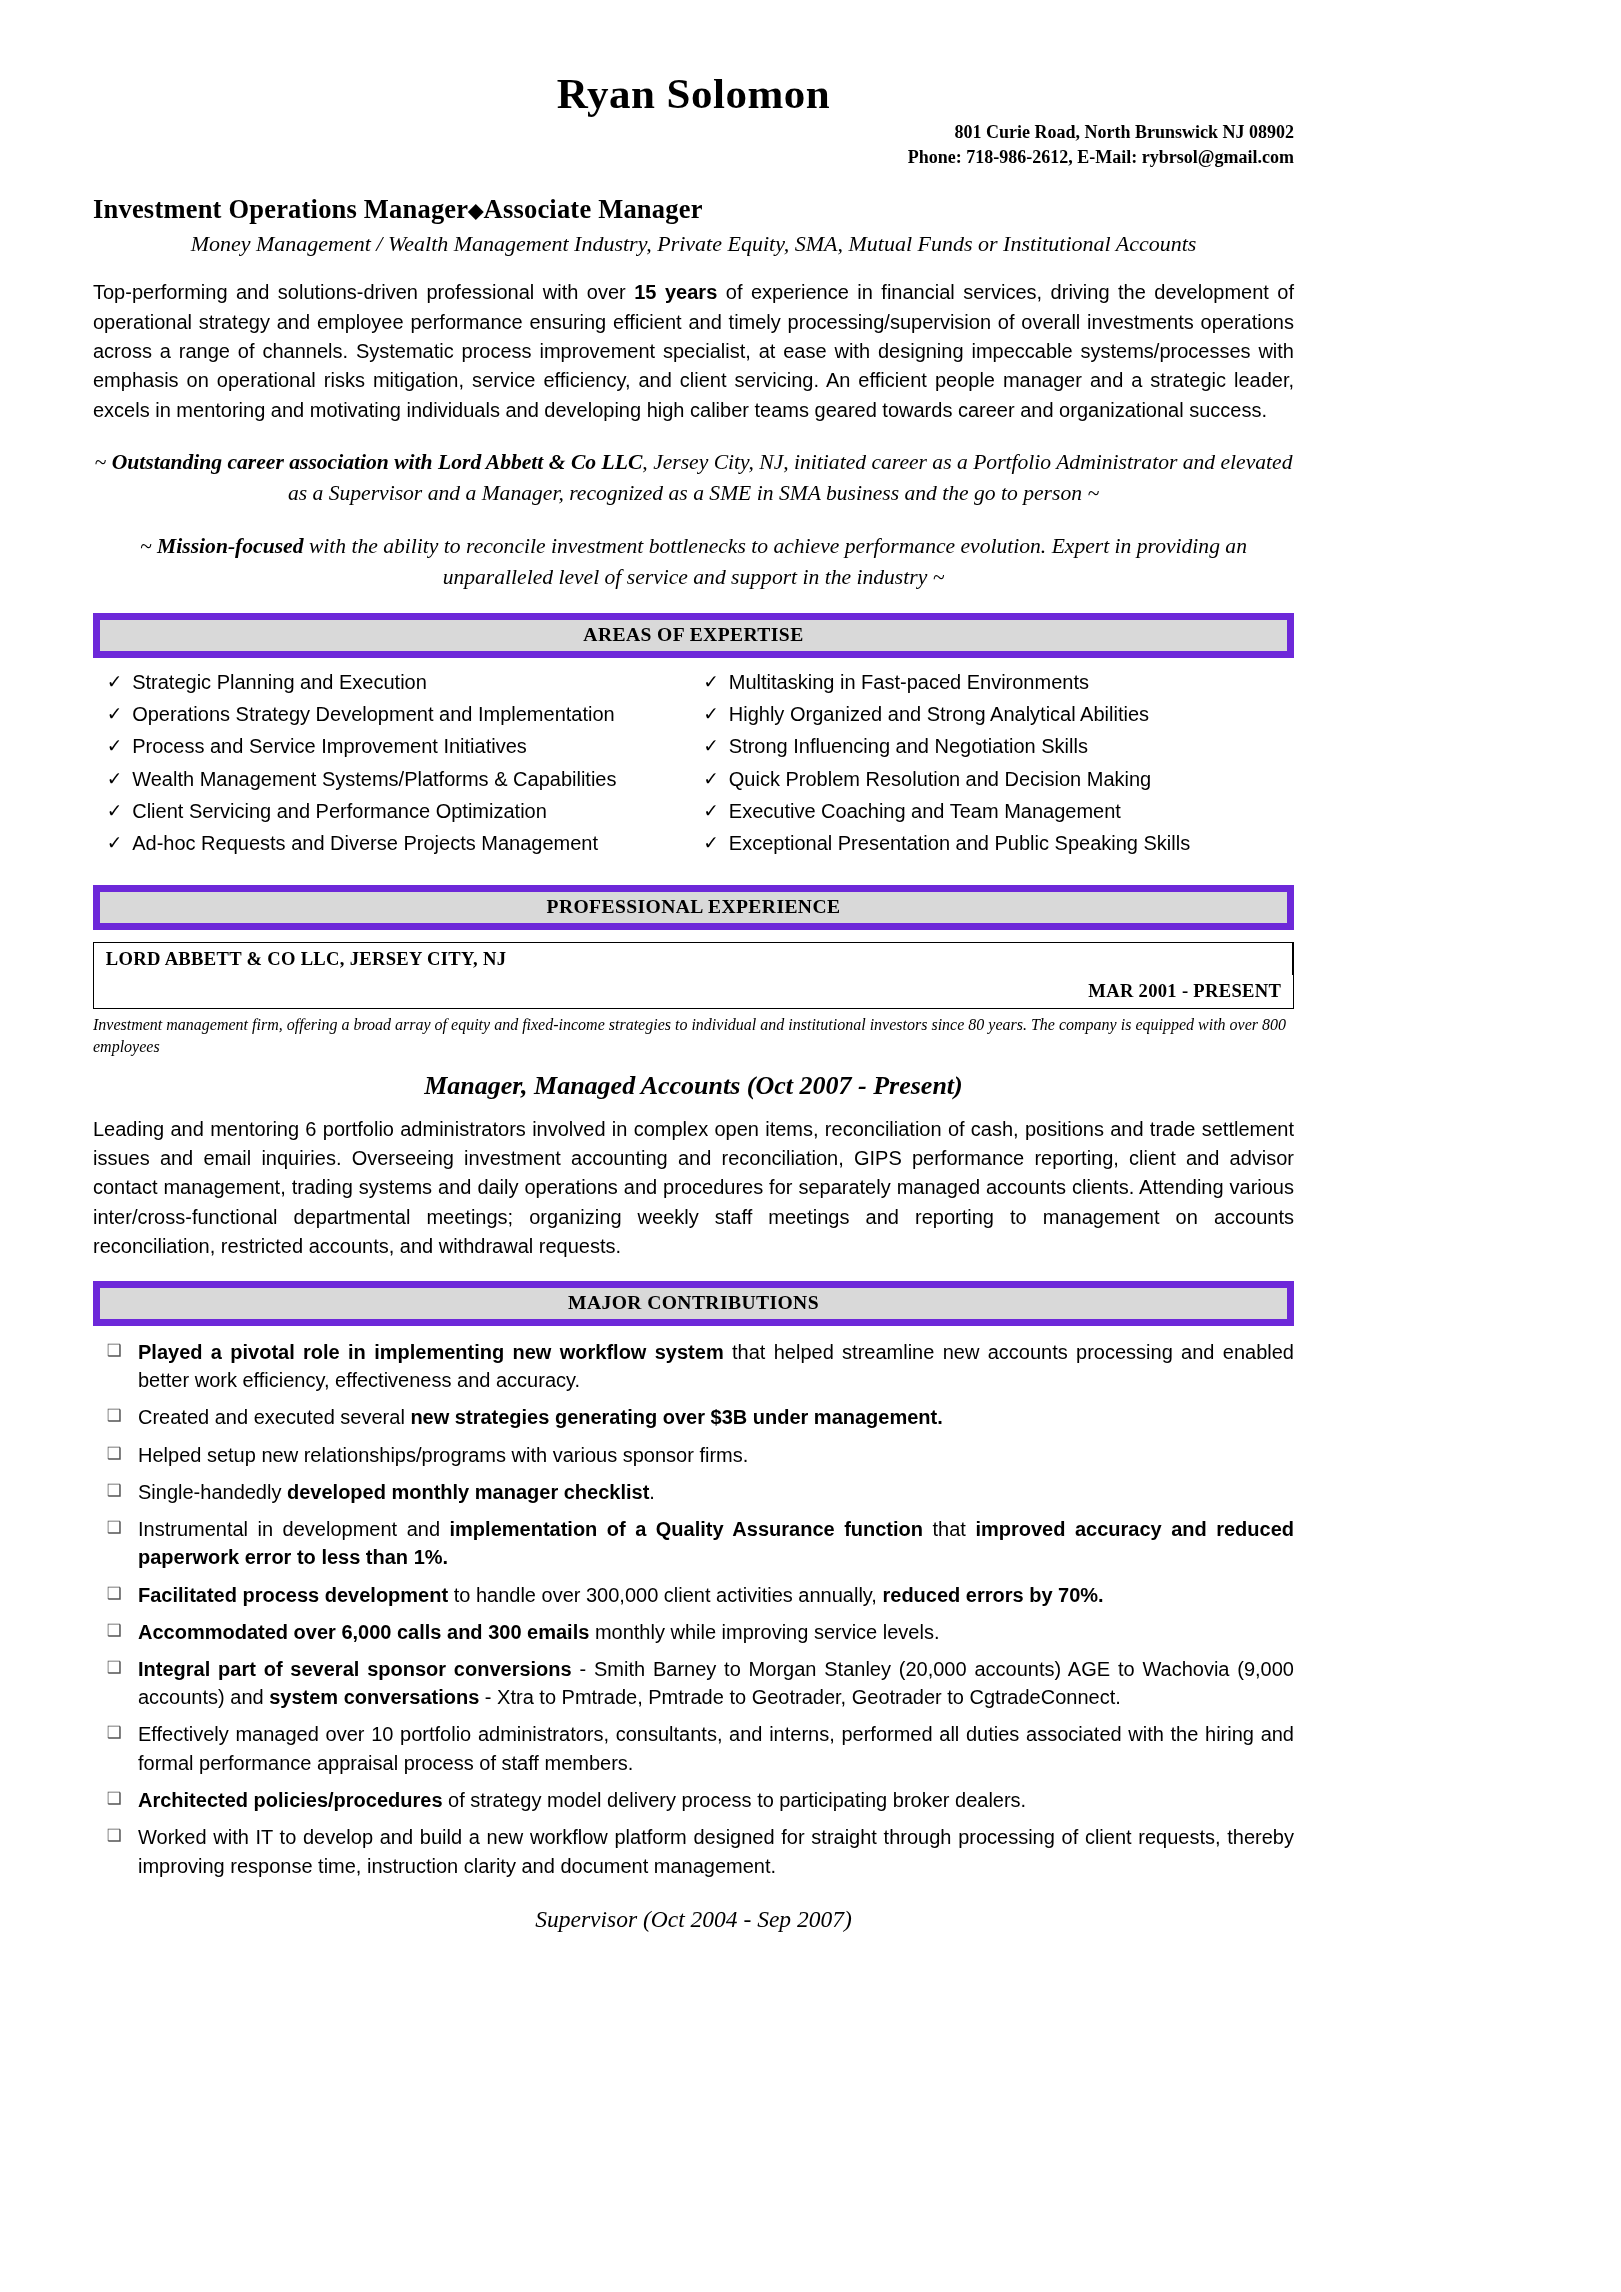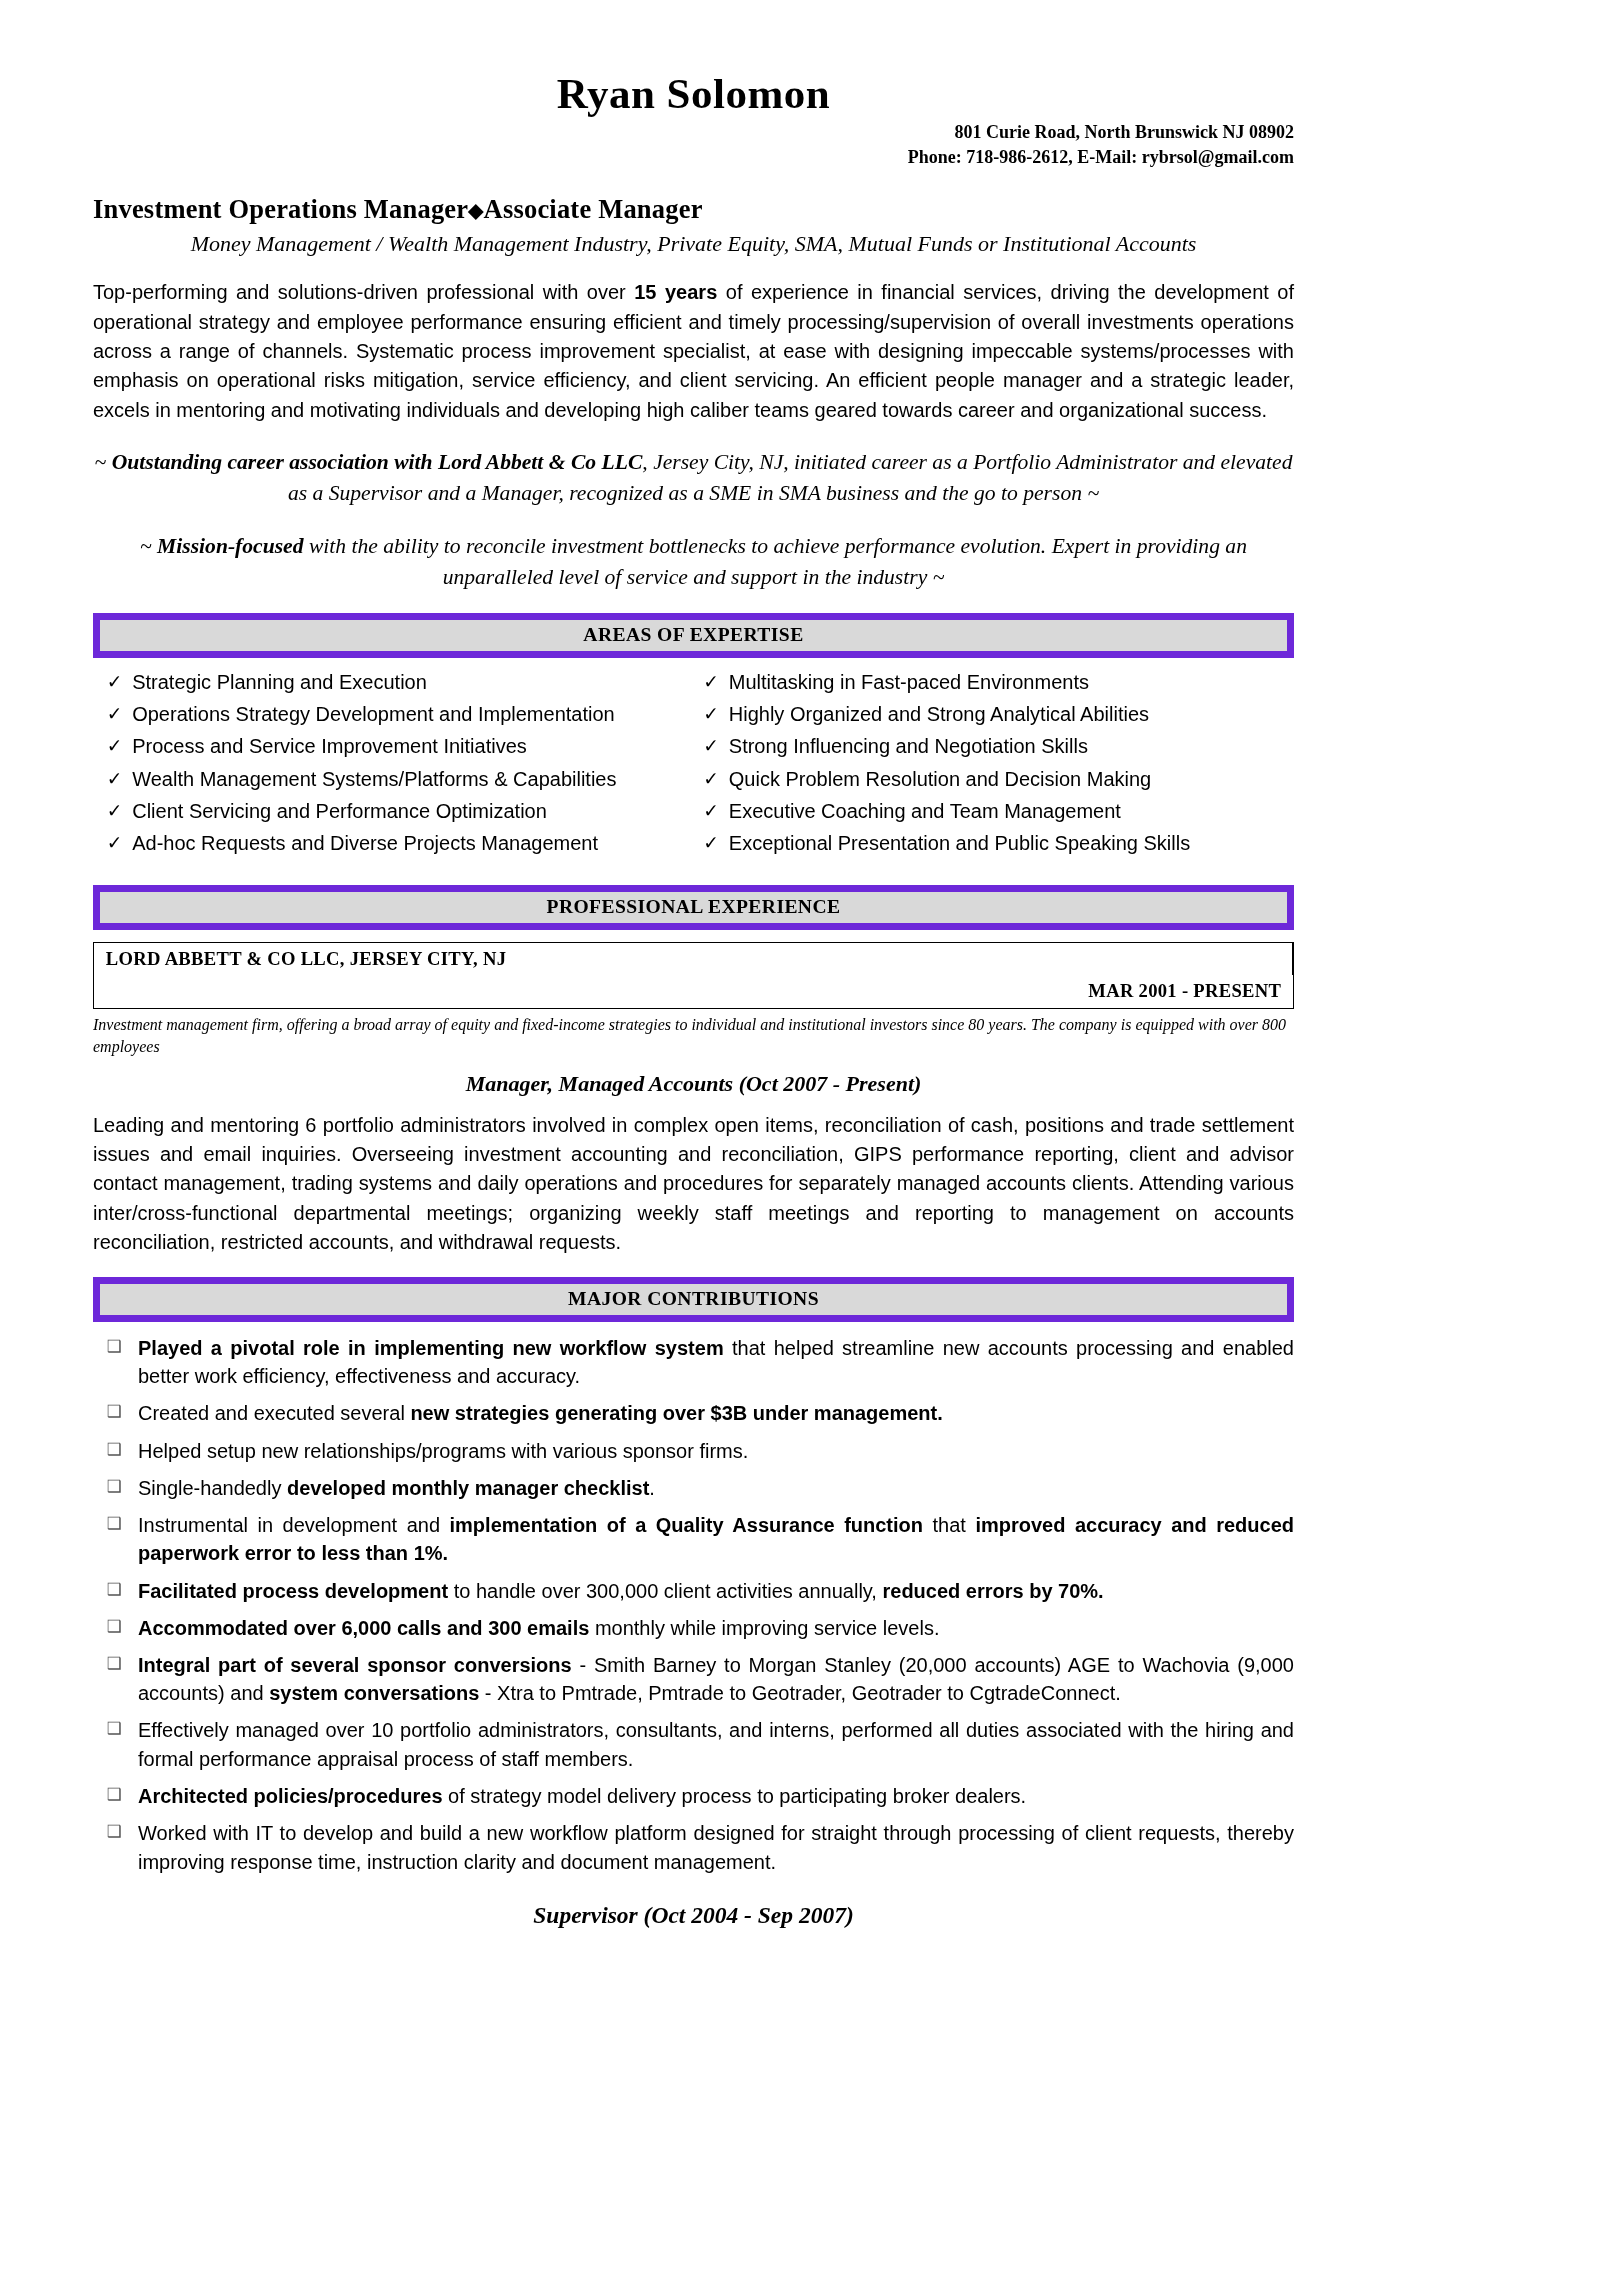--- a/index.html
+++ b/index.html
@@ -142,21 +142,21 @@
     font-style: italic;
     font-size: 16px;
     line-height: 1.35;
   }
   .role {
     margin-top: 13.7px;
     text-align: center;
     font-family: "Liberation Serif", serif;
     font-weight: bold;
     font-style: italic;
-    font-size: 22px;
+    font-size: 26px;
   }
   .body-para {
     margin-top: 13.7px;
     text-align: justify;
     font-size: 20px;
     line-height: 1.47;
   }
   
   .bullets { margin-top: 11.8px; }
   .bullet {
@@ -178,21 +178,21 @@
   }
   .bullet .btext {
     flex: 1 1 auto;
     text-align: justify;
   }
   .bullet b { font-weight: bold; }
   .role-bottom {
     margin-top: 25.5px;
     text-align: center;
     font-family: "Liberation Serif", serif;
-    font-weight: bold;
+    font-weight: normal;
     font-style: italic;
     font-size: 23.5px;
   }
 </style>
 </head>
 <body>
 
 <div class="page">
 
   <div class="name">Ryan Solomon</div>

